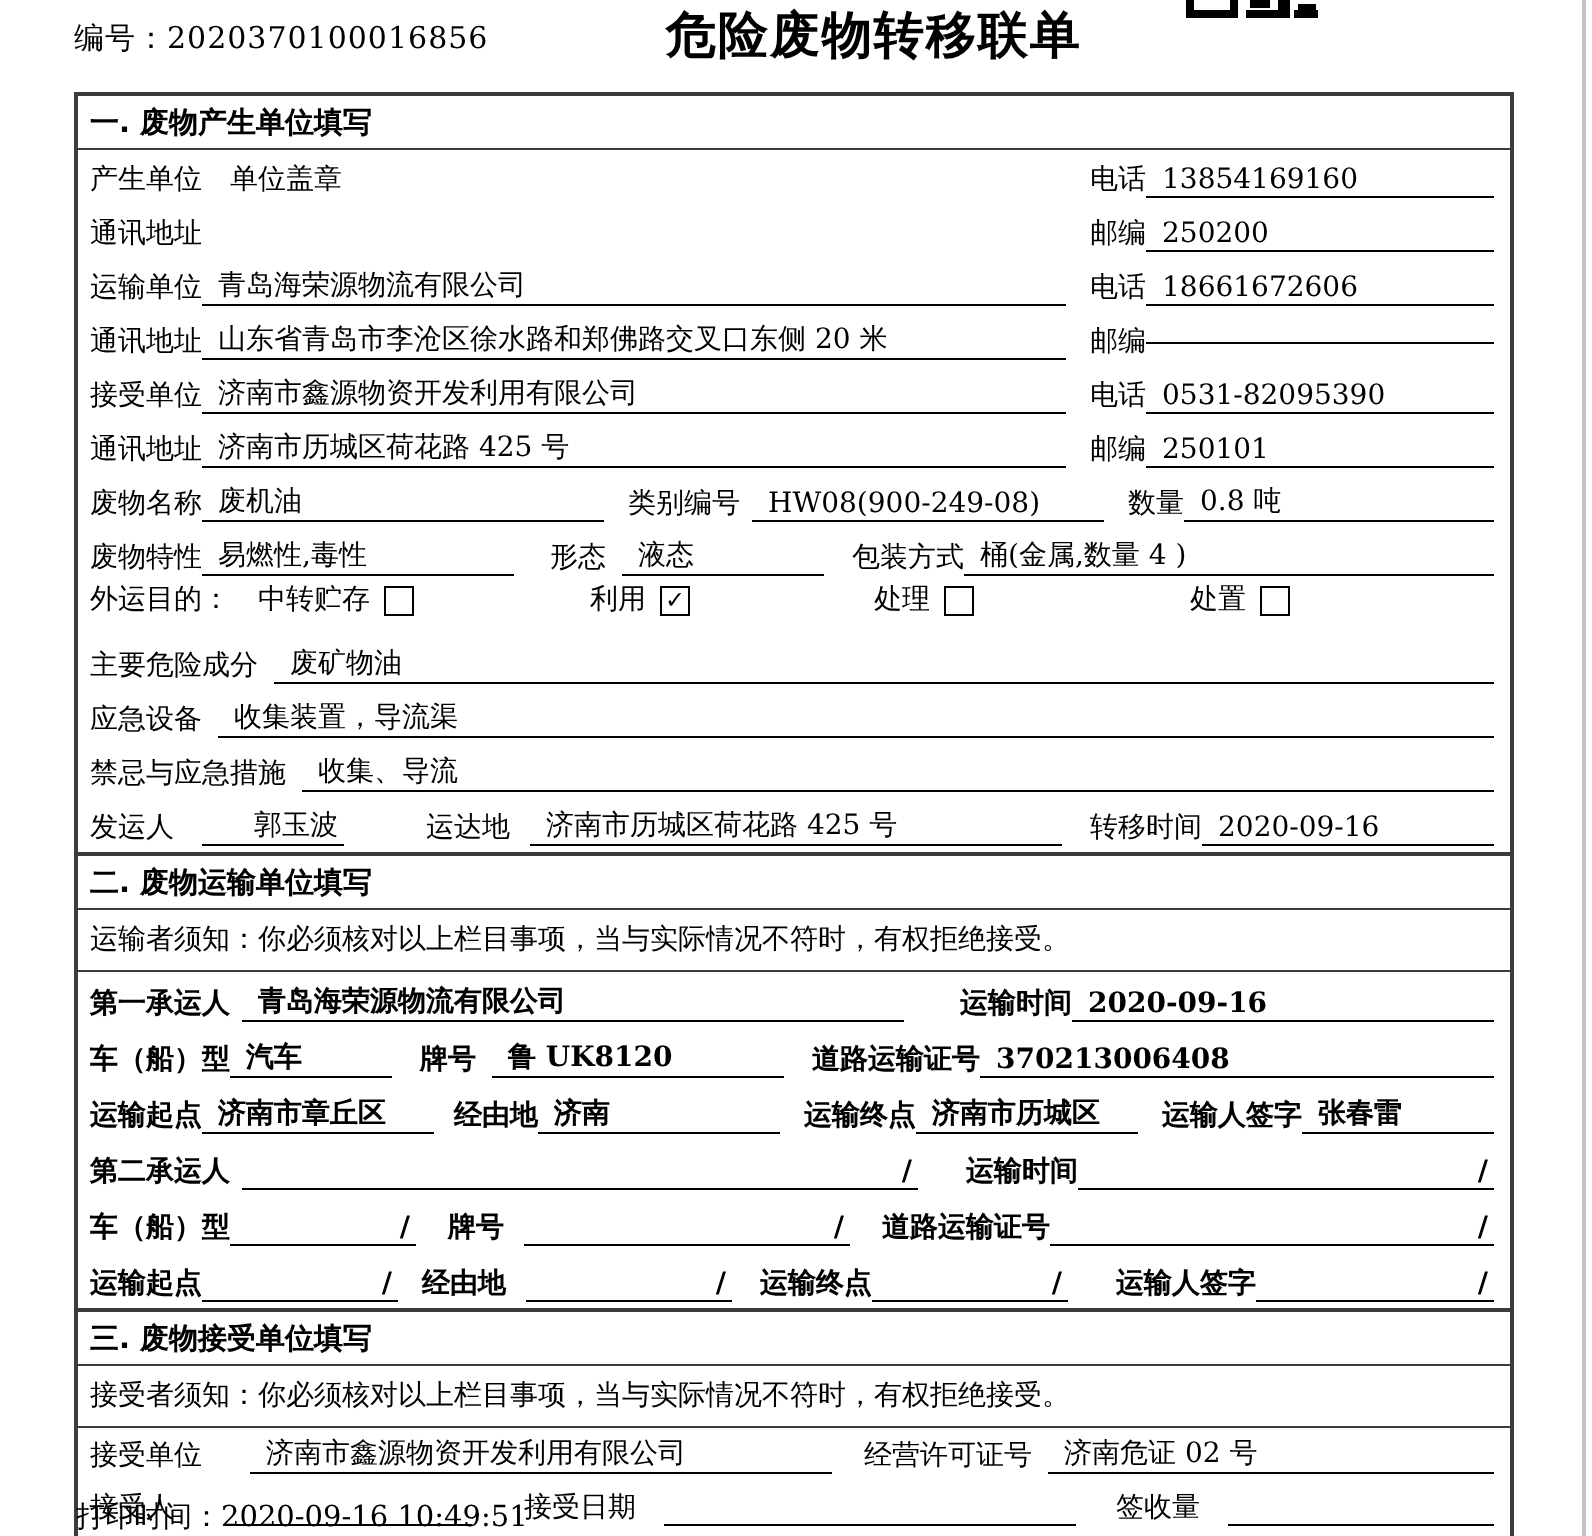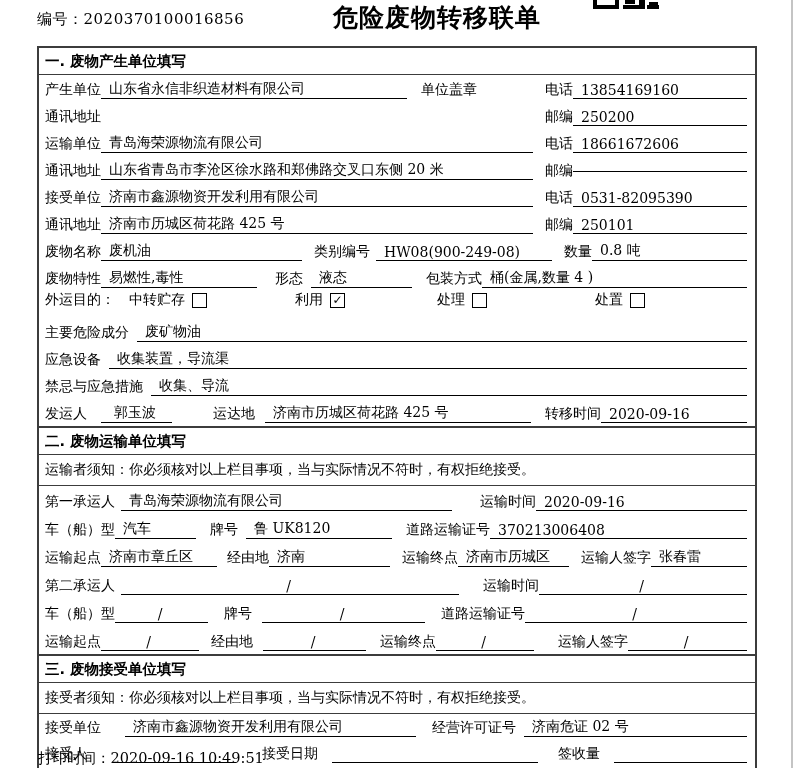--- a/index.html
+++ b/index.html
@@ -13,28 +13,28 @@
   .qr i{position:absolute;background:#000;}
   .page-edge{position:absolute;left:791px;top:0;width:2px;height:768px;background:#c4c4c4;}
 
   .form{position:absolute;left:37px;top:46px;width:716px;border:2px solid #3c3c3c;background:#fff;}
   .sec{}
   .sec+.sec{border-top:2px solid #3c3c3c;}
   .sec-h{font-weight:bold;font-size:14.5px;padding:4px 6px 3px 6px;border-bottom:1.5px solid #3c3c3c;height:19px;box-sizing:content-box;font-family:"DejaVu Sans","Liberation Sans",sans-serif;}
   .notice{padding:6px 6px 5px 6px;border-bottom:1.5px solid #3c3c3c;height:19px;}
 
   .row{display:flex;align-items:flex-end;height:24px;padding:0 8px 3px 6px;}
-  .s2 .row{height:25px;}
+  .s2 .row{height:25px;font-weight:bold;}
   .s3 .row{height:23px;}
   .lbl{white-space:nowrap;}
   .val{border-bottom:1px solid #000;white-space:nowrap;padding:0 3px 0 8px;min-width:30px;}
   .grow{flex:1;}
   .left{display:flex;flex:0 0 500px;align-items:flex-end;}
   .right{display:flex;flex:1;align-items:center;}
-  .ctr{text-align:center;padding-left:0;}
+  .ctr{text-align:right;padding-left:0;}
   .cb{display:inline-block;width:13px;height:13px;border:1.5px solid #000;margin-left:7px;
       font-size:12px;line-height:12px;text-align:center;font-weight:bold;
       font-family:"DejaVu Sans","Liberation Sans",sans-serif;}
   .opt{display:flex;align-items:center;white-space:nowrap;}
   .footer{position:absolute;left:38px;top:749px;font-size:14.5px;}
 </style>
 </head>
 <body>
 
 <div class="serial"><span>编号：</span><span>2020370100016856</span></div>
@@ -52,21 +52,20 @@
 <div class="page-edge"></div>
 
 <div class="form">
 
   <div class="sec s1">
     <div class="sec-h">一. 废物产生单位填写</div>
 
     <div class="row">
       <div class="left">
         <span class="lbl">产生单位</span>
-        <span class="val" style="flex:0 0 295px">山东省永信非织造材料有限公司</span>
         <span class="lbl" style="margin-left:14px">单位盖章</span>
       </div>
       <div class="right">
         <span class="lbl">电话</span>
         <span class="val grow">13854169160</span>
       </div>
     </div>
 
     <div class="row">
       <div class="left">

